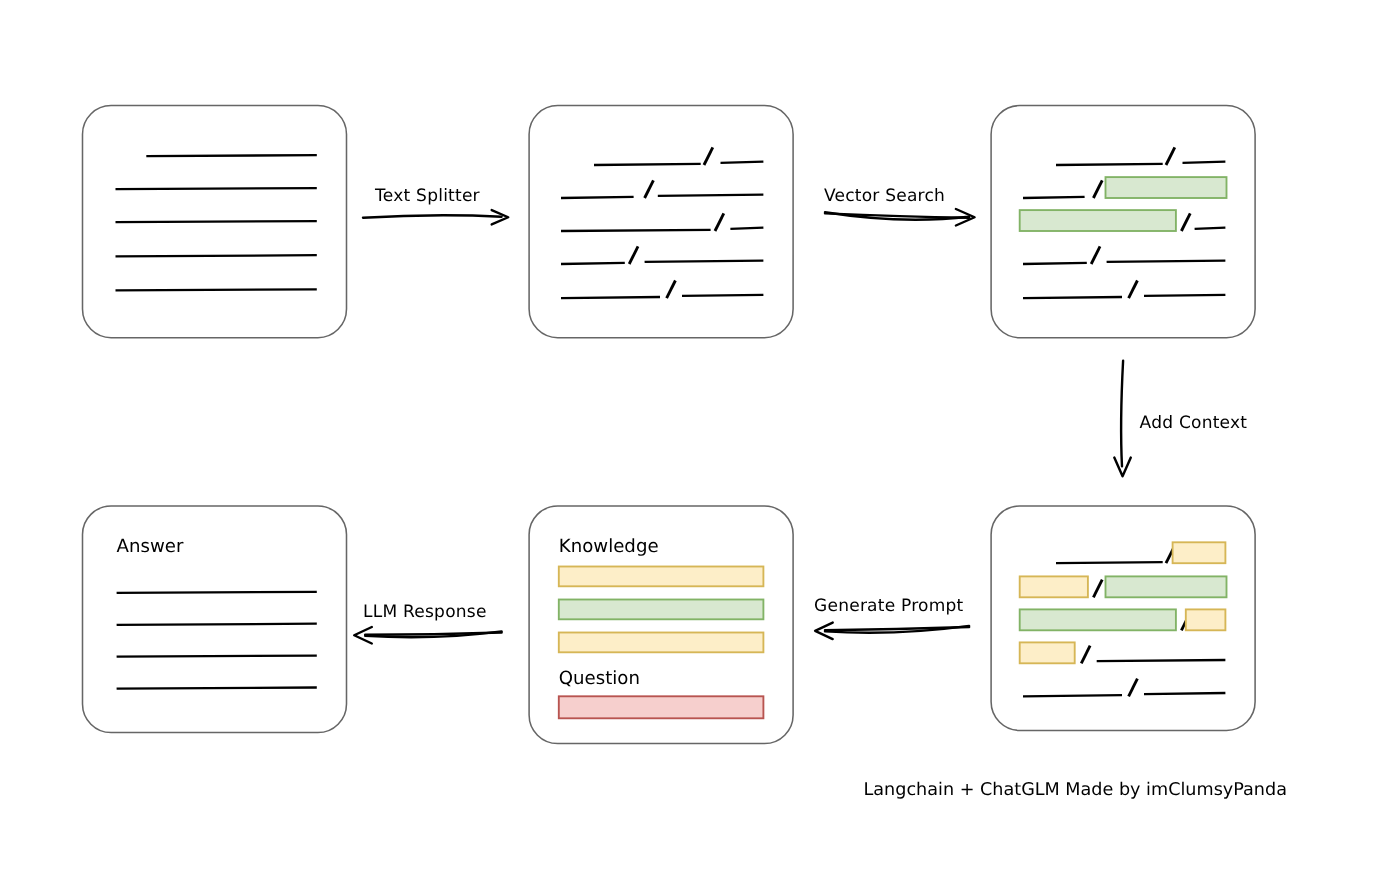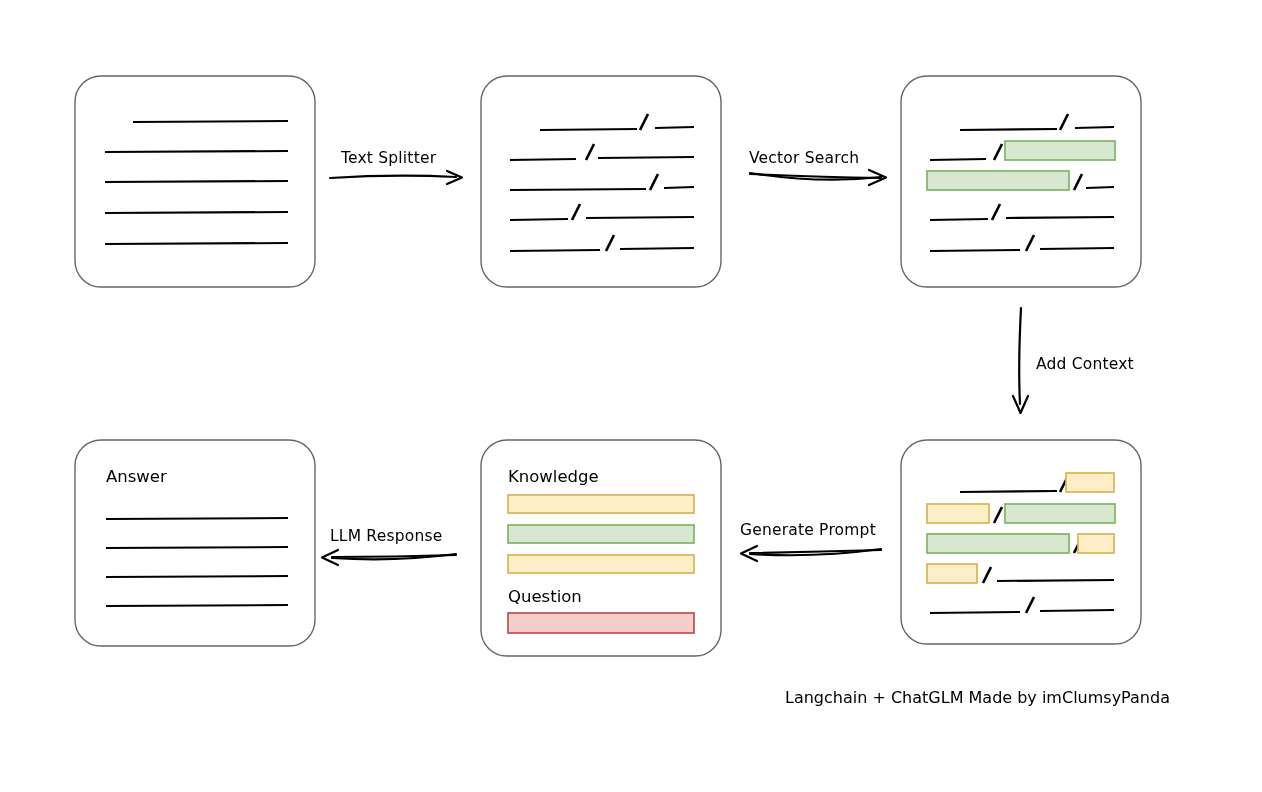--- a/index.html
+++ b/index.html
@@ -12,20 +12,21 @@
     width: 1262px;
     height: 792px;
     font-family: "DejaVu Sans", sans-serif;
     overflow: hidden;
   }
   #diagram-root {
     position: relative;
     width: 1262px;
     height: 700px;
     background: #ffffff;
+    margin-top: 20px;
   }
   svg#diagram-svg {
     position: absolute;
     top: 0;
     left: 0;
     width: 1262px;
     height: 792px;
     display: block;
   }
   .doc-box {

